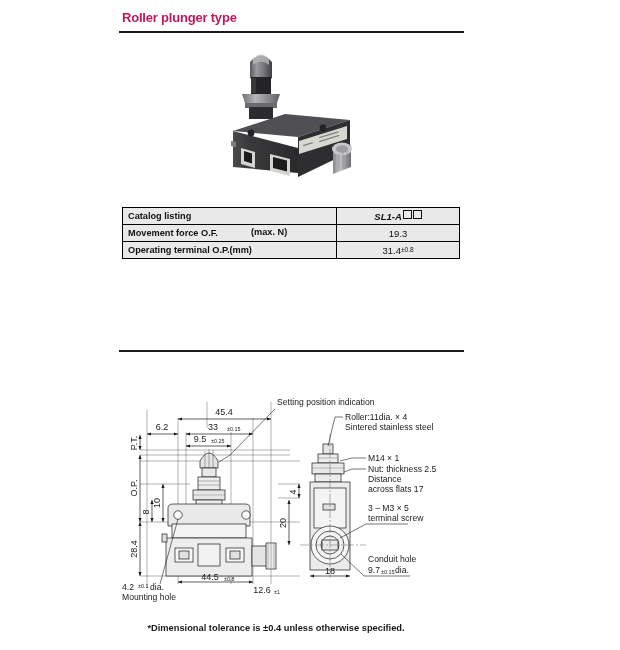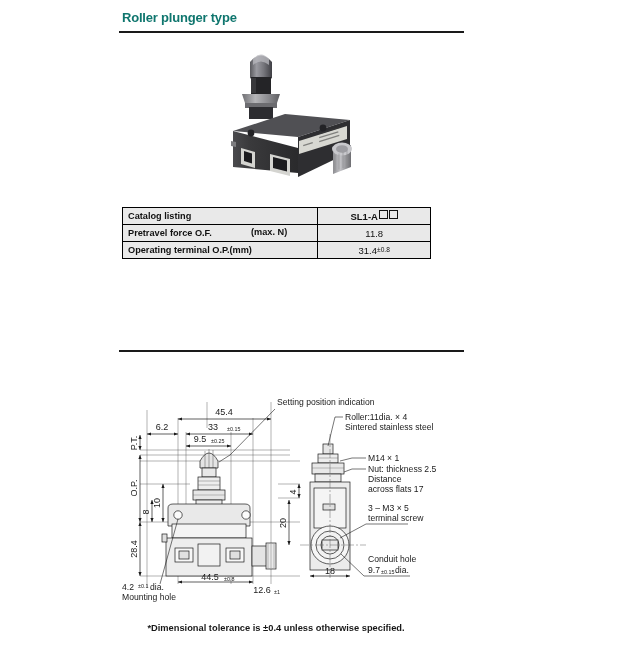--- a/index.html
+++ b/index.html
@@ -18,21 +18,21 @@
   }
 
   
   #page-title {
     position: absolute;
     left: 122px;
     top: 10px;
     font-size: 13px;
     font-weight: bold;
     letter-spacing: -0.2px;
-    color: #0f766e;
+    color: #be185d;
   }
   #title-rule {
     position: absolute;
     left: 119px;
     top: 31px;
     width: 345px;
     height: 2px;
     background: #1a1a1a;
   }
 
@@ -44,21 +44,21 @@
     width: 155px;
     height: 145px;
   }
   #product-photo svg { display: block; }
 
   
   #spec-table {
     position: absolute;
     left: 122px;
     top: 207px;
-    width: 309px;
+    width: 338px;
     border-collapse: collapse;
     font-size: 9.2px;
   }
   #spec-table td {
     border: 1px solid #000;
     background: #e9e9e9;
     padding: 0;
     height: 16px;
     font-weight: bold;
     color: #111;
@@ -67,21 +67,21 @@
     width: 212px;
     position: relative;
     padding-left: 5px;
   }
   #spec-table td.val {
     width: 124px;
     text-align: center;
     font-weight: normal;
     font-size: 9.5px;
   }
-  #spec-table td.val.hdr { font-weight: bold; }
+  #spec-table td.val.hdr { font-weight: bold; font-style: italic; }
   .unit {
     position: absolute;
     left: 128px;
     top: 0;
     line-height: 15px;
   }
   .lbl-text { line-height: 15px; display: inline-block; }
   .narrow { letter-spacing: -0.45px; }
   .box-ph {
     display: inline-block;
@@ -217,24 +217,24 @@
     <tr>
       <td class="lbl">
         <span class="lbl-text">Catalog listing</span>
       </td>
       <td class="val hdr">
         <span>SL1-A</span><span class="box-ph"></span><span class="box-ph"></span>
       </td>
     </tr>
     <tr>
       <td class="lbl">
-        <span class="lbl-text">Pretravel force O.F.</span>
+        <span class="lbl-text">Movement force O.F.</span>
         <span class="unit">(max. N)</span>
       </td>
-      <td class="val">11.8</td>
+      <td class="val">19.3</td>
     </tr>
     <tr>
       <td class="lbl">
         <span class="lbl-text">Operating terminal O.P.(mm)</span>
       </td>
       <td class="val">
         <span>31.4</span><sup>±0.8</sup>
       </td>
     </tr>
   </tbody>

